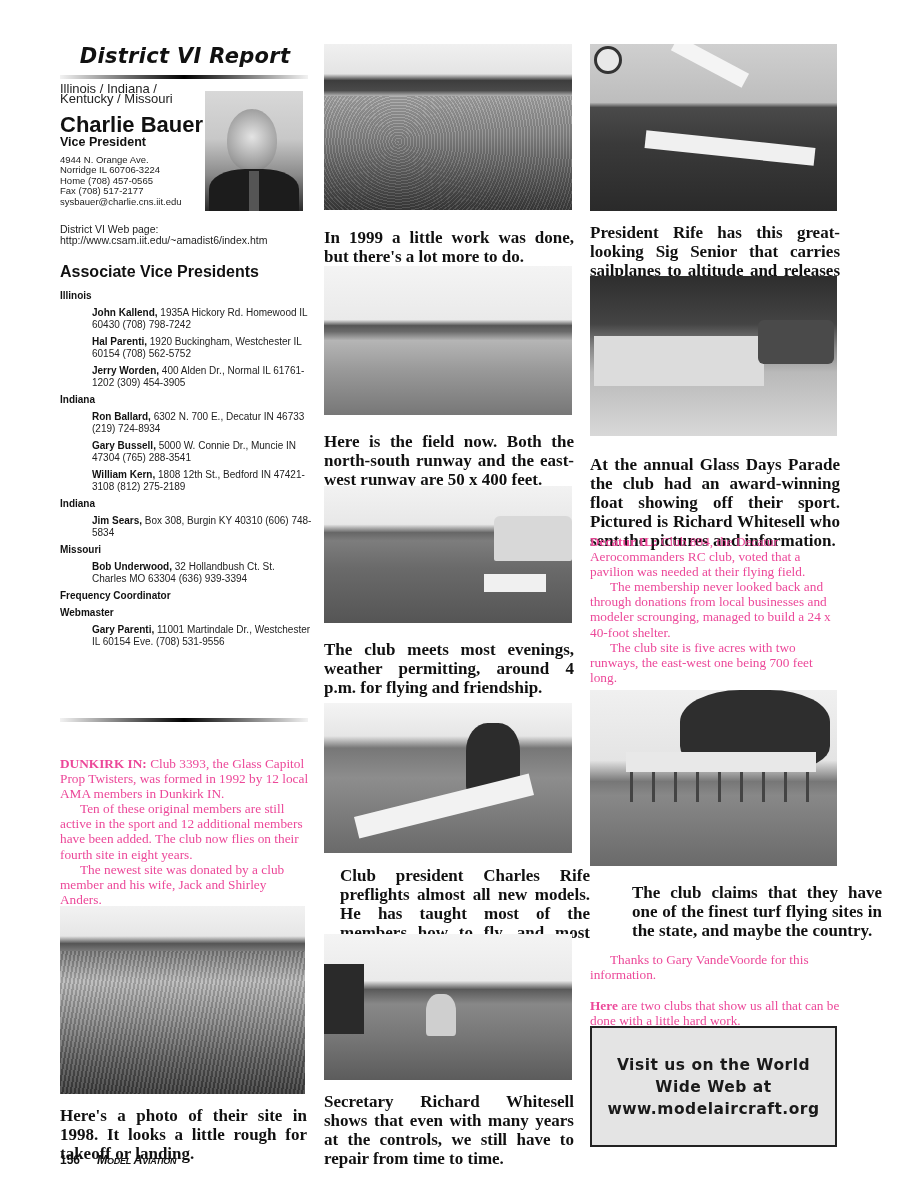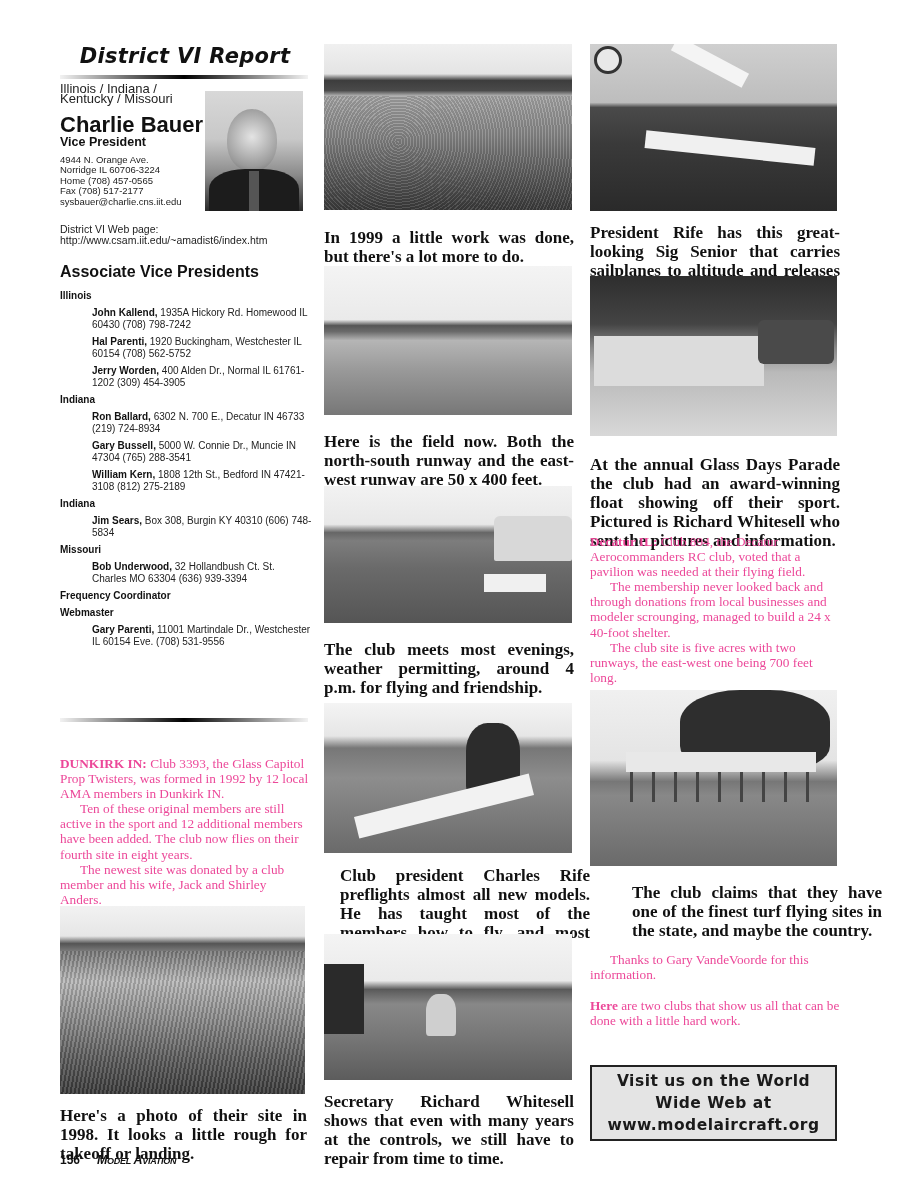--- a/index.html
+++ b/index.html
@@ -31,21 +31,21 @@
   .serif .indent { text-indent: 20px; }
   .dunkirk { left: 60px; top: 744px; width: 250px; }
 
   .caption { font-family: Liberation Serif, serif; font-weight: bold; font-size: 17px; line-height: 19px; color: #111; text-align: justify; }
 
   .photo { background: #888; overflow: hidden; }
 
   .footer-num { left: 60px; top: 1153px; font-size: 12px; font-weight: bold; color: #111; text-align: center; }
   .footer-mag { left: 97px; top: 1153px; font-size: 12.5px; font-weight: bold; font-style: italic; letter-spacing: -0.3px; color: #111; font-variant: small-caps; }
 
-  .webbox { left: 590px; top: 1026px; width: 247px; height: 76px; border: 2px solid #222; background: #e4e4e4; display: flex; align-items: center; justify-content: center; text-align: center; font-family: "DejaVu Sans", sans-serif; font-weight: bold; font-size: 15.5px; line-height: 22px; letter-spacing: 0.5px; color: #1a1a1a; padding: 0 8px; margin-top: 39px; }
+  .webbox { left: 590px; top: 1026px; width: 247px; height: 121px; border: 2px solid #222; background: #e4e4e4; display: flex; align-items: center; justify-content: center; text-align: center; font-family: "DejaVu Sans", sans-serif; font-weight: bold; font-size: 15.5px; line-height: 22px; letter-spacing: 0.5px; color: #1a1a1a; padding: 0 8px; }
 </style>
 </head>
 <body>
 
 <div class="abs title">District VI Report</div>
 <div class="abs rule" style="left:60px; top:75px; width:248px;"></div>
 
 <div class="abs states">Illinois / Indiana / Kentucky / Missouri</div>
 <div class="abs vp-name">Charlie Bauer</div>
 <div class="abs vp-role">Vice President</div>

